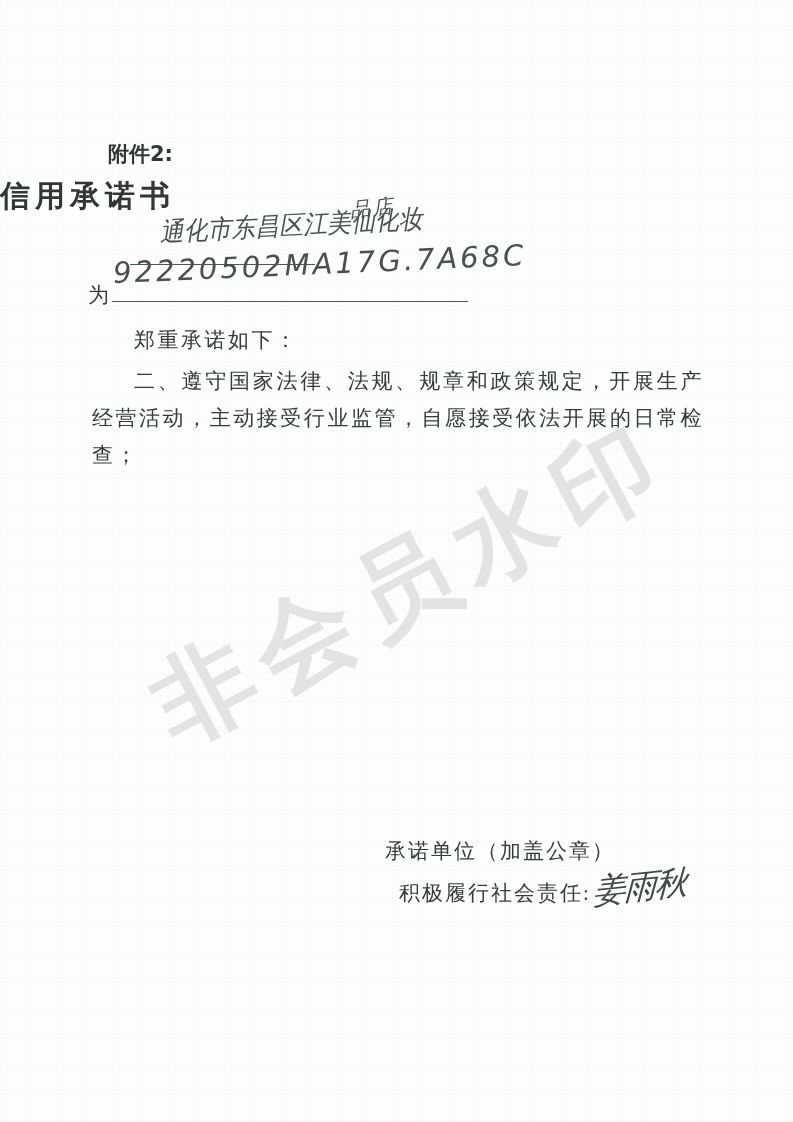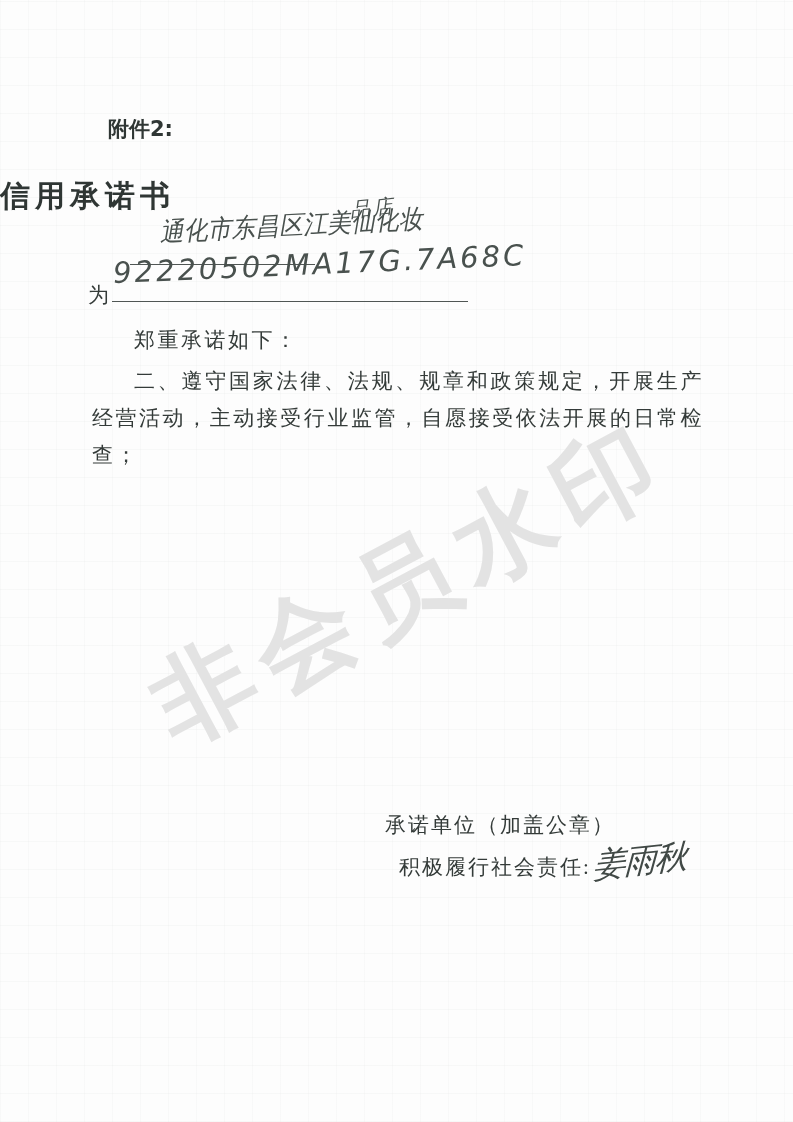--- a/index.html
+++ b/index.html
@@ -25,21 +25,21 @@
     font-weight:bold;
     font-size:100px;
     letter-spacing:13px;
     color:#e3e3e3;
     white-space:nowrap;
     z-index:1;
     user-select:none;
   }
   .content{position:relative;z-index:2;}
   .attachment-label{
-    position:absolute;left:108px;top:115px;
+    position:absolute;left:108px;top:140px;
     font-family:"DejaVu Sans","Liberation Sans",sans-serif;
     font-weight:bold;font-size:21px;color:#2f3634;
   }
   .doc-title{
     position:absolute;left:0;right:0;top:176px;
     font-weight:bold;font-size:30px;letter-spacing:5px;
     color:#2f3634;
   }
   .body-block{
     position:absolute;left:88px;top:240px;width:620px;
@@ -74,21 +74,21 @@
     font-size:20px;white-space:nowrap;
     transform:rotate(-6deg);
   }
   .hand-code{
     position:absolute;left:2px;top:-26px;
     font-size:29px;letter-spacing:3px;white-space:nowrap;
     transform:rotate(-2.5deg);
     transform-origin:left bottom;
   }
   .footer-block{
-    position:absolute;left:385px;top:806px;
+    position:absolute;left:385px;top:832px;
     font-size:21px;line-height:38px;letter-spacing:2px;
   }
   .footer-line2{margin-left:14px;white-space:nowrap;}
   .hand-signature{
     display:inline-block;
     font-family:"DejaVu Sans","Liberation Sans",sans-serif;
     font-style:italic;
     font-size:33px;color:#414946;
     transform:rotate(-6deg) skewX(-8deg);
     position:relative;top:-2px;left:2px;

